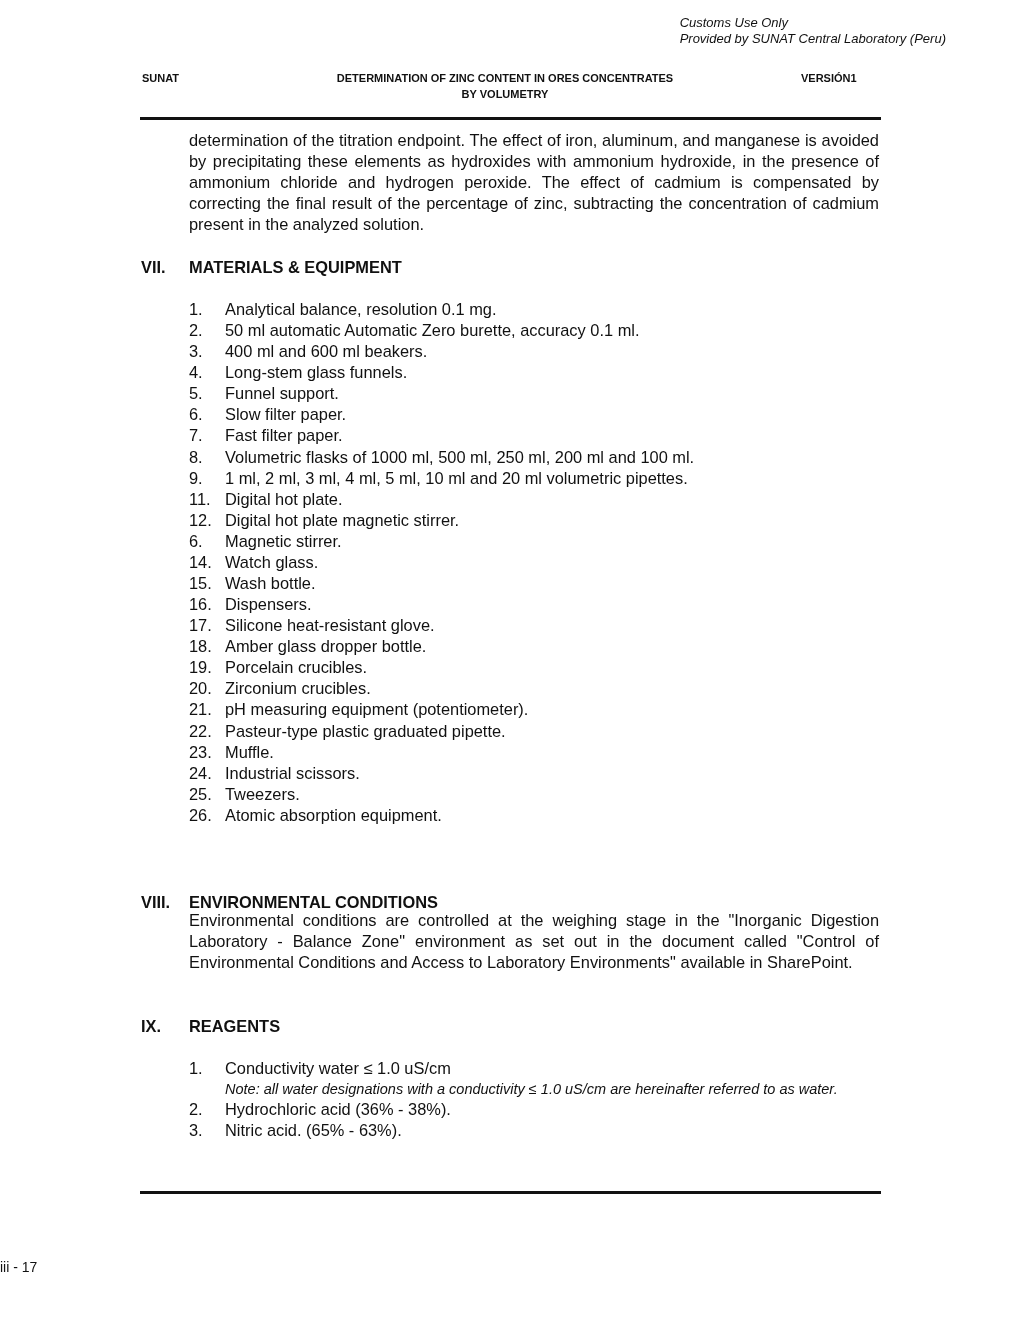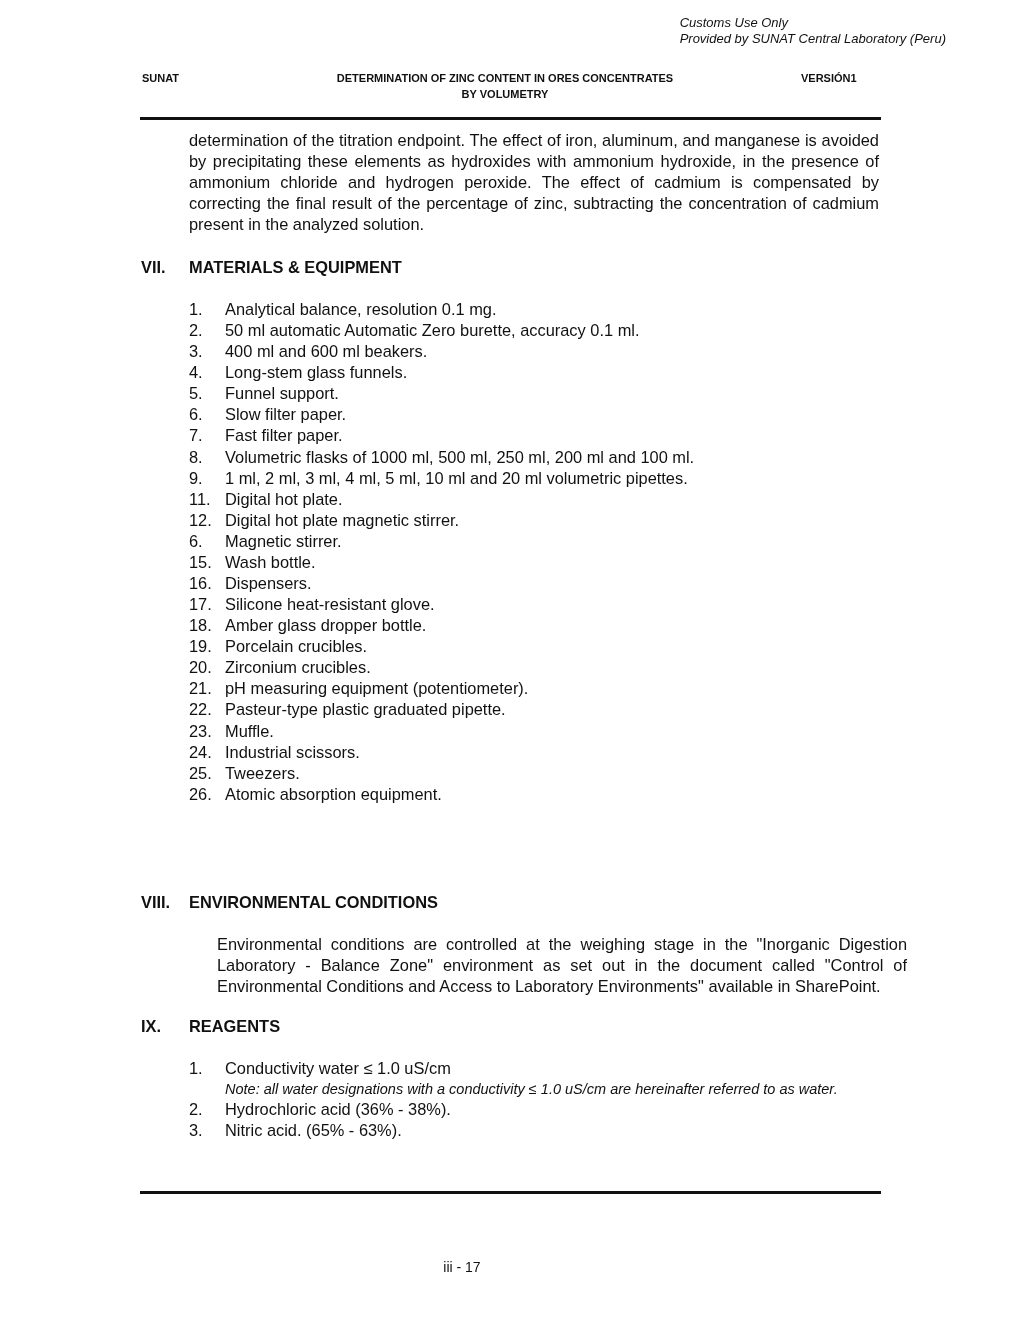--- a/index.html
+++ b/index.html
@@ -13,21 +13,21 @@
   .rule-top { top:117px; }
   .rule-bottom { top:1191px; }
   .body-text { position:absolute; left:189px; width:690px; font-size:16.4px; line-height:21.1px; }
   .justify { text-align:justify; text-align-last:left; }
   .sec-head { position:absolute; left:141px; font-weight:bold; font-size:16.4px; line-height:21px; }
   .sec-num { display:inline-block; width:48px; }
   .list { position:absolute; left:189px; margin:0; padding:0; list-style:none; font-size:16.4px; line-height:21.08px; }
   .list li { display:flex; }
   .list .num { display:inline-block; width:36px; }
   .note { font-style:italic; font-size:14.5px; line-height:20px; width:655px; }
-  .footer { position:absolute; top:1259px; left:0; width:924px; text-align:center; font-size:14px; }
+  .footer { position:absolute; top:1259px; left:0; width:924px; font-size:14px; }
 </style>
 </head>
 <body>
 
 <div class="notice">
   <div>Customs Use Only</div>
   <div>Provided by SUNAT Central Laboratory (Peru)</div>
 </div>
 
 <div class="hdr hdr-left">SUNAT</div>
@@ -88,20 +88,24 @@
     </li>
   <li>
       <span class="num">12.</span>
       <span>Digital hot plate magnetic stirrer.</span>
     </li>
   <li>
       <span class="num">6.</span>
       <span>Magnetic stirrer.</span>
     </li>
   <li>
+      <span class="num">14.</span>
+      <span>Watch glass.</span>
+    </li>
+  <li>
       <span class="num">15.</span>
       <span>Wash bottle.</span>
     </li>
   <li>
       <span class="num">16.</span>
       <span>Dispensers.</span>
     </li>
   <li>
       <span class="num">17.</span>
       <span>Silicone heat-resistant glove.</span>
@@ -141,21 +145,21 @@
   <li>
       <span class="num">26.</span>
       <span>Atomic absorption equipment.</span>
     </li>
 </ul>
 
 <div class="sec-head" style="top:868px;margin-top:24px;">
   <span class="sec-num">VIII.</span><span>ENVIRONMENTAL CONDITIONS</span>
 </div>
 
-<div class="body-text justify" style="top:934px;margin-left:28px;">Environmental conditions are controlled at the weighing stage in the "Inorganic Digestion Laboratory - Balance Zone" environment as set out in the document called "Control of Environmental Conditions and Access to Laboratory Environments" available in SharePoint.</div>
+<div class="body-text justify" style="top:910px;">Environmental conditions are controlled at the weighing stage in the "Inorganic Digestion Laboratory - Balance Zone" environment as set out in the document called "Control of Environmental Conditions and Access to Laboratory Environments" available in SharePoint.</div>
 
 <div class="sec-head" style="top:1016px;">
   <span class="sec-num">IX.</span><span>REAGENTS</span>
 </div>
 
 <ul class="list" style="top:1058px;">
   <li>
     <span class="num">1.</span>
     <div>
       <div>Conductivity water ≤ 1.0 uS/cm</div>

